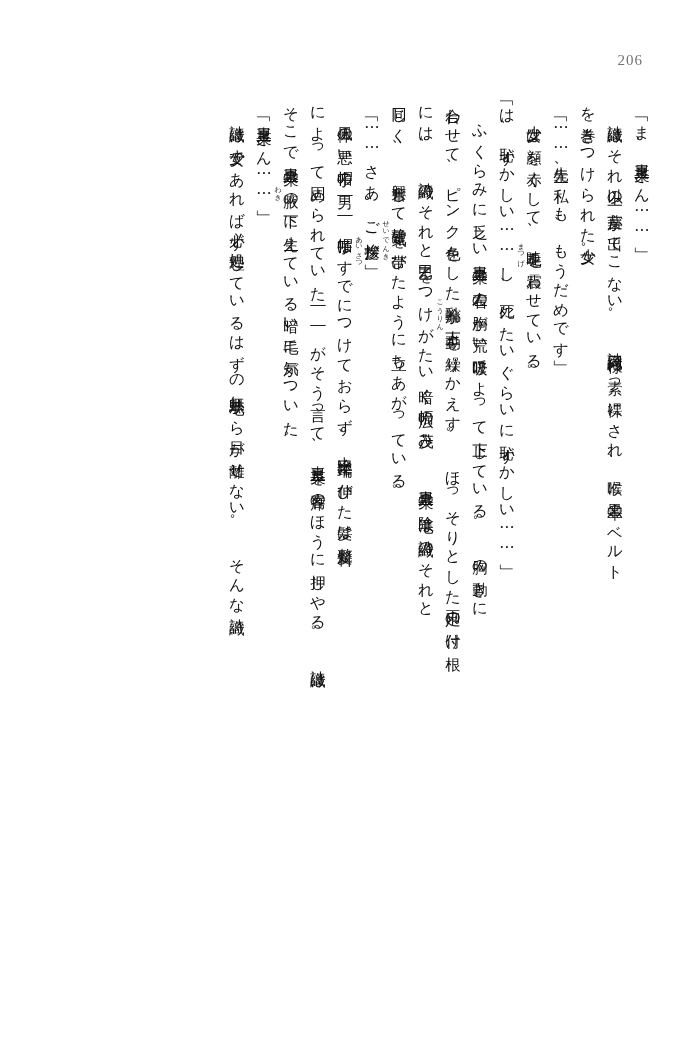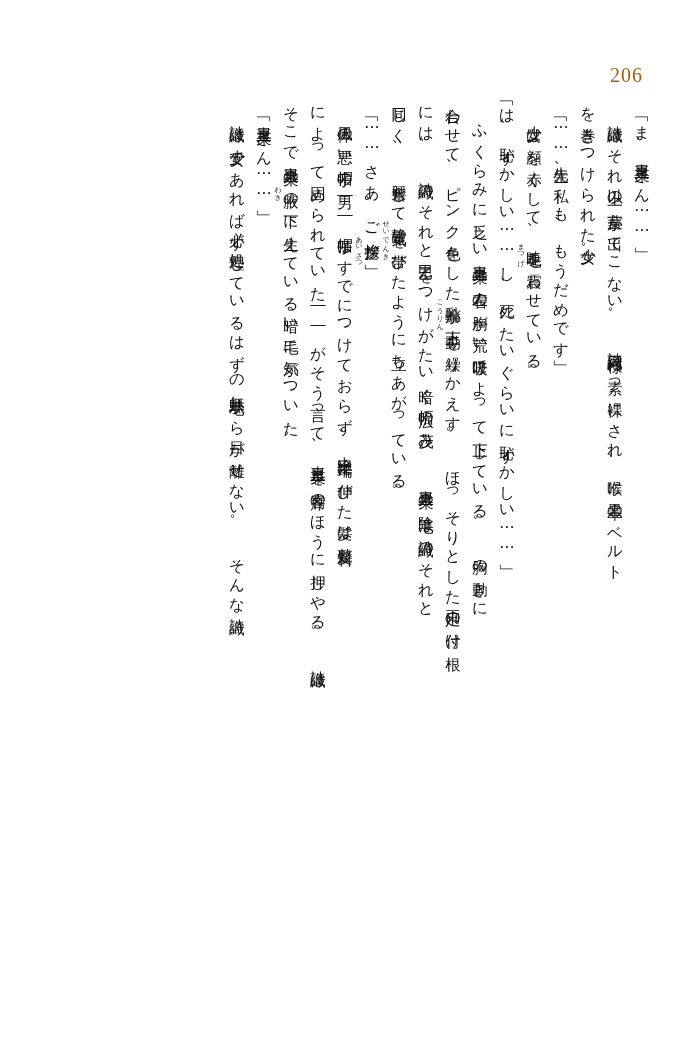--- a/index.html
+++ b/index.html
@@ -15,25 +15,25 @@
     color: #111111;
   }
   .page {
     position: relative;
     width: 683px;
     height: 1050px;
     background: #ffffff;
   }
   .page-number {
     position: absolute;
-    top: 64px;
+    top: 52px;
     right: 40px;
-    font-size: 20px;
+    font-size: 15px;
     letter-spacing: 1px;
-    color: #a16207;
+    color: #737373;
     font-family: "Liberation Serif", "DejaVu Serif", serif;
   }
   .text-body {
     position: absolute;
     top: 96px;
     right: 34px;
     left: 34px;
     height: 880px;
     display: flex;
     flex-direction: row-reverse;

